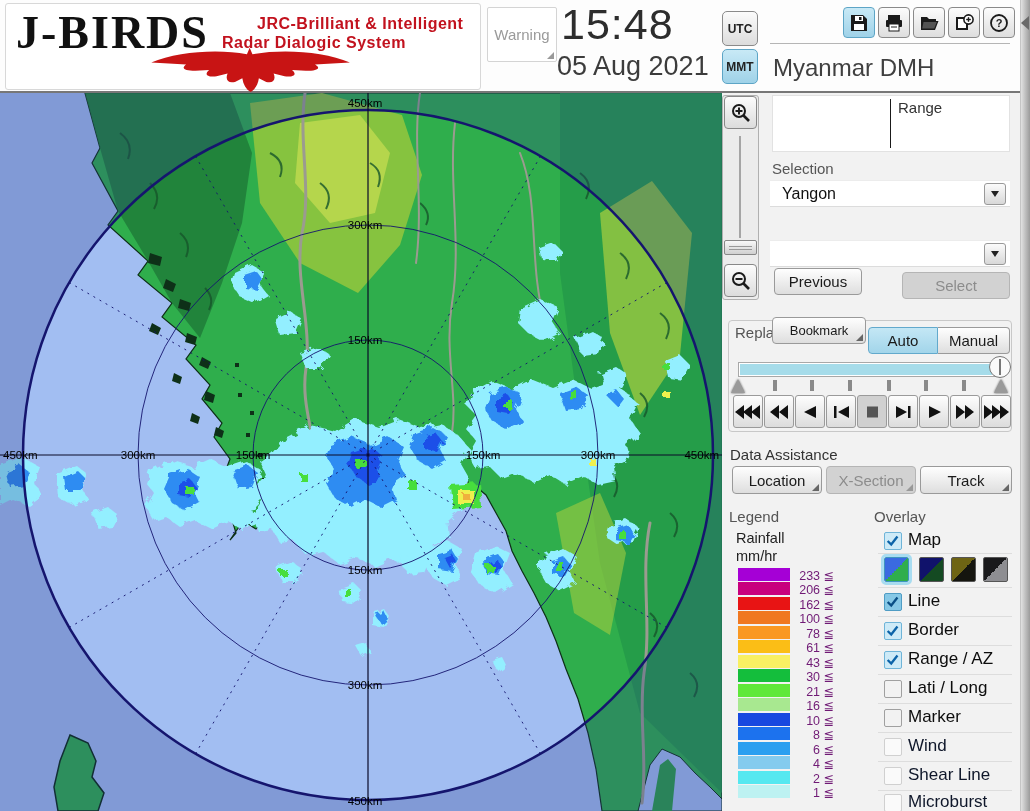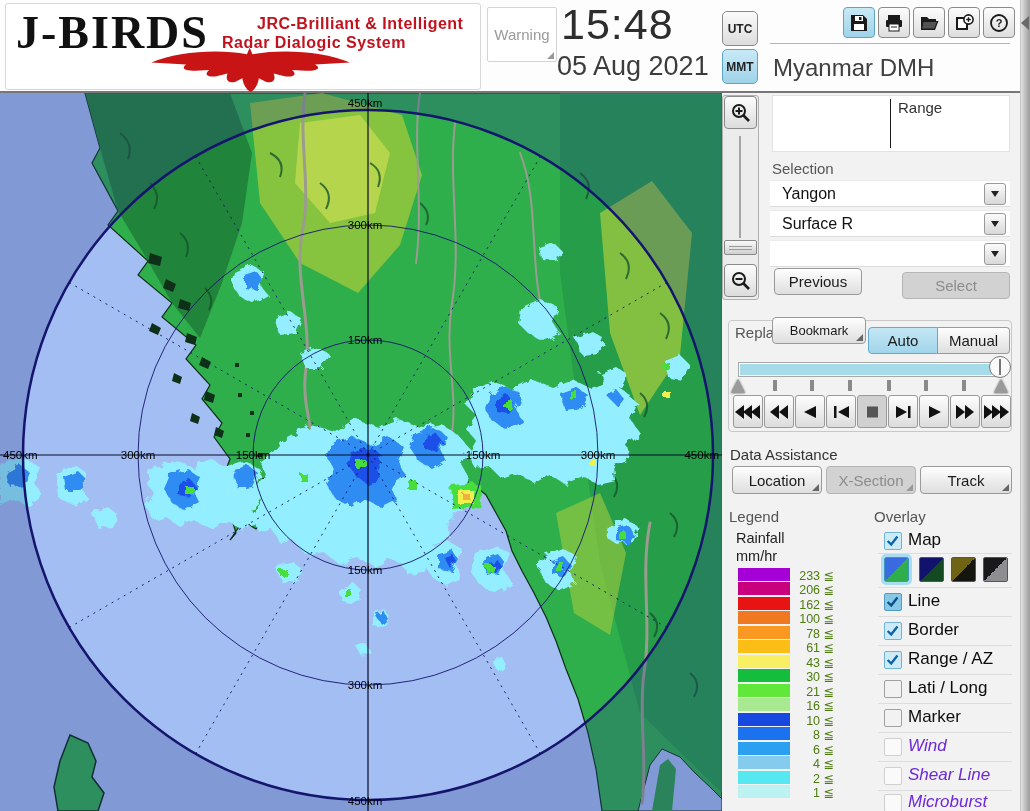--- a/index.html
+++ b/index.html
@@ -64,25 +64,25 @@
   .tick{width:4px;height:11px;background:#8a8a8a;top:380px;}
   .pb-btn{top:395px;width:30px;height:33px;border:1px solid #9a9a9a;border-radius:3px;background:linear-gradient(#fdfdfd,#dcdcdc);display:flex;align-items:center;justify-content:center;cursor:pointer;}
   .pb-btn.pressed{background:#d0d0d0;}
   
   #da-label{left:730px;top:446px;color:#333;font-size:15px;}
   
   #legend-label{left:729px;top:508px;} #overlay-label{left:874px;top:508px;}
   #legend-unit1{left:736px;top:530px;font-size:14.5px;color:#222;}
   #legend-unit2{left:736px;top:548px;font-size:14.5px;color:#222;}
   .lg-swatch{left:738px;width:52px;height:13px;}
-  .lg-text{left:790px;width:44px;height:13px;font-size:12.5px;color:#4d7c0f;text-align:right;white-space:nowrap;}
+  .lg-text{left:790px;width:44px;height:13px;font-size:12.5px;color:#701a75;text-align:right;white-space:nowrap;}
   
   .ov-divider{left:878px;width:134px;height:1px;background:#ddd;}
   .ov-label{left:908px;font-size:17px;color:#0d0d0d;white-space:nowrap;}
-  .ov-label.disabled{color:#6d28d9;font-style:italic;}
+  .ov-label.disabled{color:#0f172a;}
   .cbx{left:884px;width:18px;height:18px;border:1px solid #a0a0a0;background:#f2f2f2;border-radius:2px;}
   .cbx.checked{background:#cdeaf7;border-color:#6fb4d8;}
   .cbx.checked2{background:#86c8e6;border-color:#4f9cc4;}
   .cbx.disabled{background:#fafafa;border-color:#d0d0d0;}
   .mapstyle{top:557px;width:25px;height:25px;border:1px solid #555;border-radius:2px;}
   .mapstyle.sel{outline:3px solid #a8dcf0;border-color:#3f94c0;}
   .ms1{background:linear-gradient(135deg,#3a6ae0 50%,#2fae4c 50%);}
   .ms2{background:linear-gradient(135deg,#10126b 50%,#144a22 50%);}
   .ms3{background:linear-gradient(135deg,#6e6414 50%,#15150f 50%);}
   .ms4{background:linear-gradient(135deg,#19191b 50%,#8e8e92 50%);}
@@ -310,26 +310,20 @@
     </svg>
   </div>
 
   <div id="range-box" class="abs"></div>
   <div id="range-vline" class="abs"></div>
   <div id="range-label" class="abs">Range</div>
 
   <div id="selection-label" class="abs panel-label">Selection</div>
   <div class="abs dd-row" style="top:180px;">
     <span class="dd-val">Yangon</span>
-    <span class="dd-btn">
-        <span class="dd-caret"></span>
-      </span>
-  </div>
-  <div class="abs dd-row" style="top:210px;">
-    <span class="dd-val">Surface R</span>
     <span class="dd-btn">
         <span class="dd-caret"></span>
       </span>
   </div>
   <div class="abs dd-row" style="top:240px;">
     <span class="dd-val"></span>
     <span class="dd-btn">
         <span class="dd-caret"></span>
       </span>
   </div>

